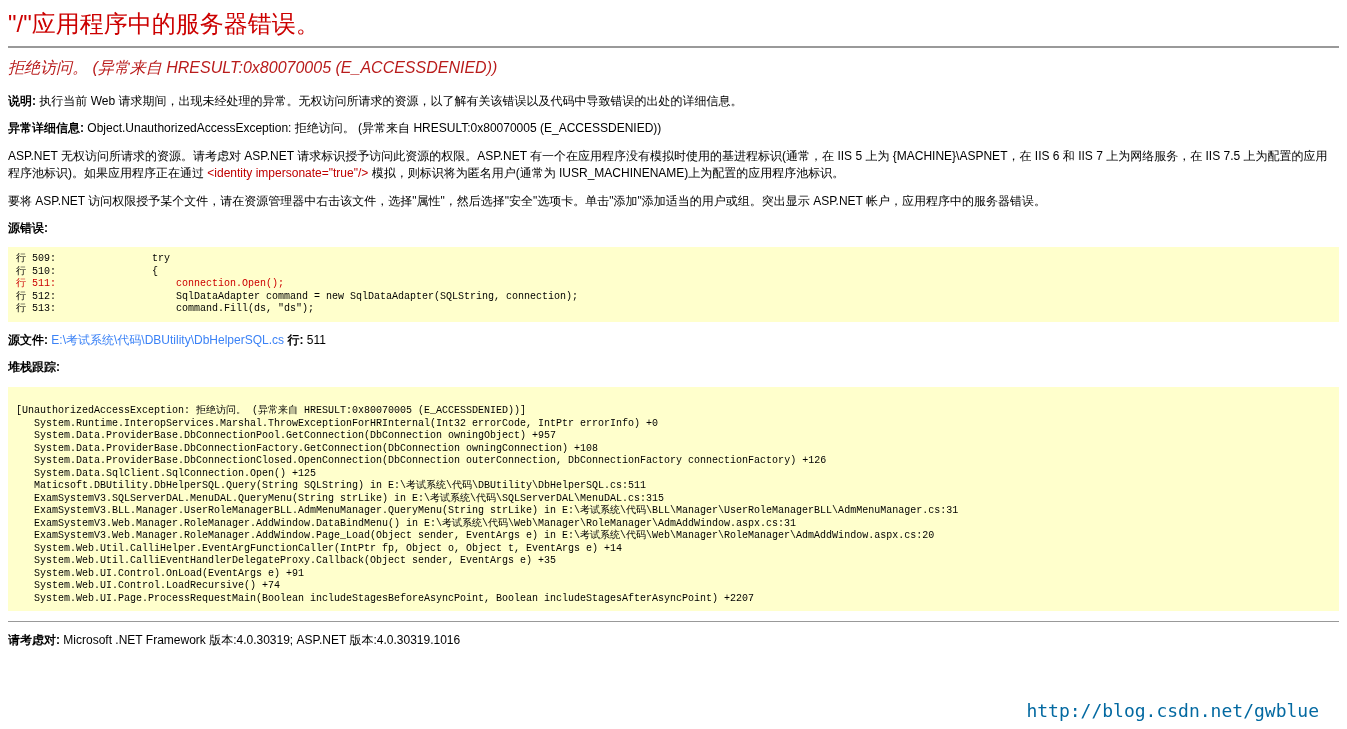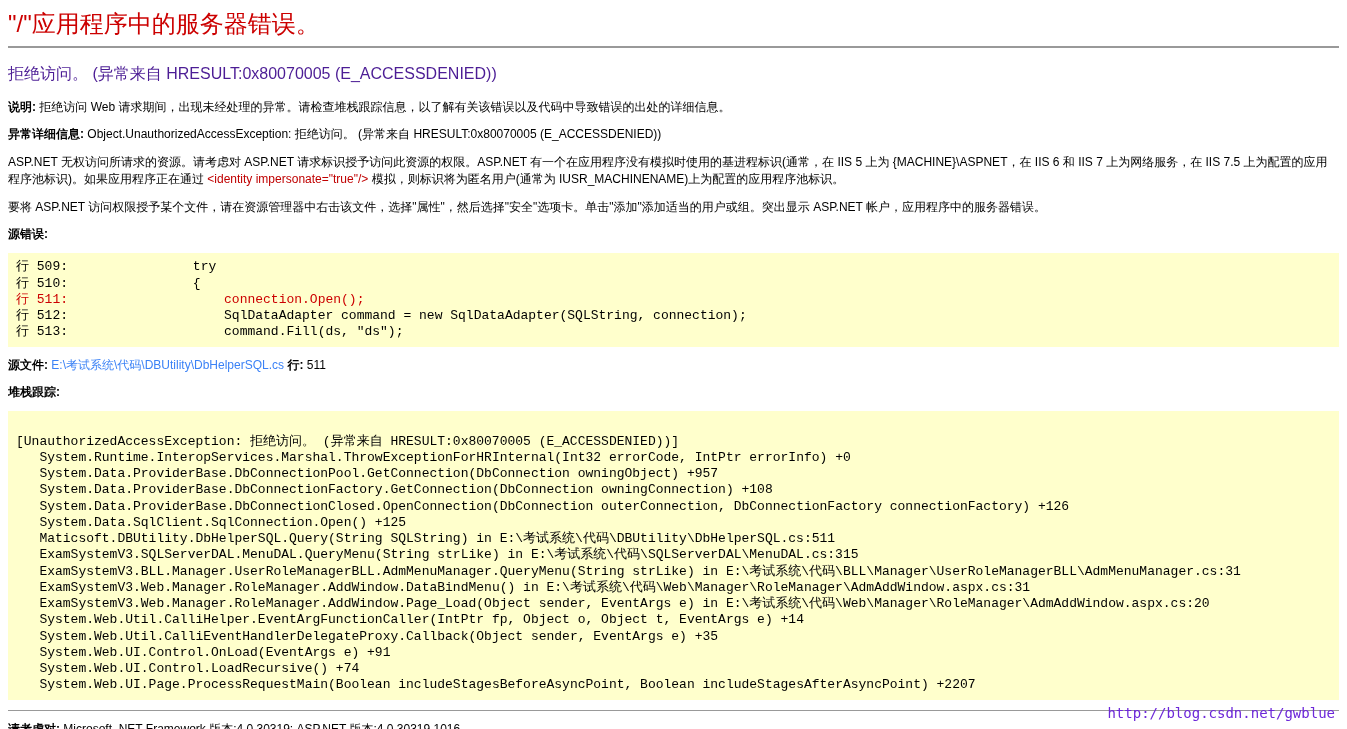--- a/index.html
+++ b/index.html
@@ -23,73 +23,74 @@
     }
     hr.light {
       border: none;
       border-top: 1px solid #999;
       margin: 6px 0;
     }
     h2 {
       font-family: Arial, "Microsoft YaHei", sans-serif;
       font-size: 16px;
       font-weight: normal;
-      color: #4c1d95;
-      margin: 16px 0 14px 0;
+      font-style: italic;
+      color: #b91c1c;
+      margin: 10px 0 14px 0;
     }
     .paragraph {
       margin: 10px 0;
       line-height: 1.45;
     }
     .label {
       font-weight: bold;
     }
     .identity-tag {
       color: #c00000;
     }
     .codebox {
       background: #ffffcc;
       font-family: Consolas, "Courier New", monospace;
-      font-size: 13px;
+      font-size: 10px;
       padding: 6px 8px;
       margin: 4px 0 10px 0;
       white-space: pre;
       overflow-x: auto;
       line-height: 1.25;
     }
     .codebox .highlight {
       color: #cc0000;
     }
     .sourcefile-path {
       color: #3b82f6;
     }
     .version {
       margin-top: 10px;
     }
     .watermark {
       position: fixed;
-      right: 12px;
+      right: 28px;
       bottom: 8px;
-      color: #6d28d9;
+      color: #0369a1;
       font-family: Consolas, monospace;
-      font-size: 14px;
+      font-size: 18px;
       pointer-events: none;
       user-select: none;
     }
   </style>
 </head>
 <body>
 
 <h1>"/"应用程序中的服务器错误。</h1>
 <hr class="heavy">
 
 <h2>拒绝访问。 (异常来自 HRESULT:0x80070005 (E_ACCESSDENIED))</h2>
 
 <div class="paragraph">
-  <span class="label">说明: </span><span>拒绝访问 Web 请求期间，出现未经处理的异常。请检查堆栈跟踪信息，以了解有关该错误以及代码中导致错误的出处的详细信息。</span>
+  <span class="label">说明: </span><span>执行当前 Web 请求期间，出现未经处理的异常。无权访问所请求的资源，以了解有关该错误以及代码中导致错误的出处的详细信息。</span>
 </div>
 
 <div class="paragraph">
   <span class="label">异常详细信息: </span><span>Object.UnauthorizedAccessException: 拒绝访问。 (异常来自 HRESULT:0x80070005 (E_ACCESSDENIED))</span>
 </div>
 
 <div class="paragraph">
   <span>ASP.NET 无权访问所请求的资源。请考虑对 ASP.NET 请求标识授予访问此资源的权限。ASP.NET 有一个在应用程序没有模拟时使用的基进程标识(通常，在 IIS 5 上为 {MACHINE}\ASPNET，在 IIS 6 和 IIS 7 上为网络服务，在 IIS 7.5 上为配置的应用程序池标识)。如果应用程序正在通过 </span><span class="identity-tag">&lt;identity impersonate="true"/&gt;</span><span> 模拟，则标识将为匿名用户(通常为 IUSR_MACHINENAME)上为配置的应用程序池标识。</span>
 </div>
 

